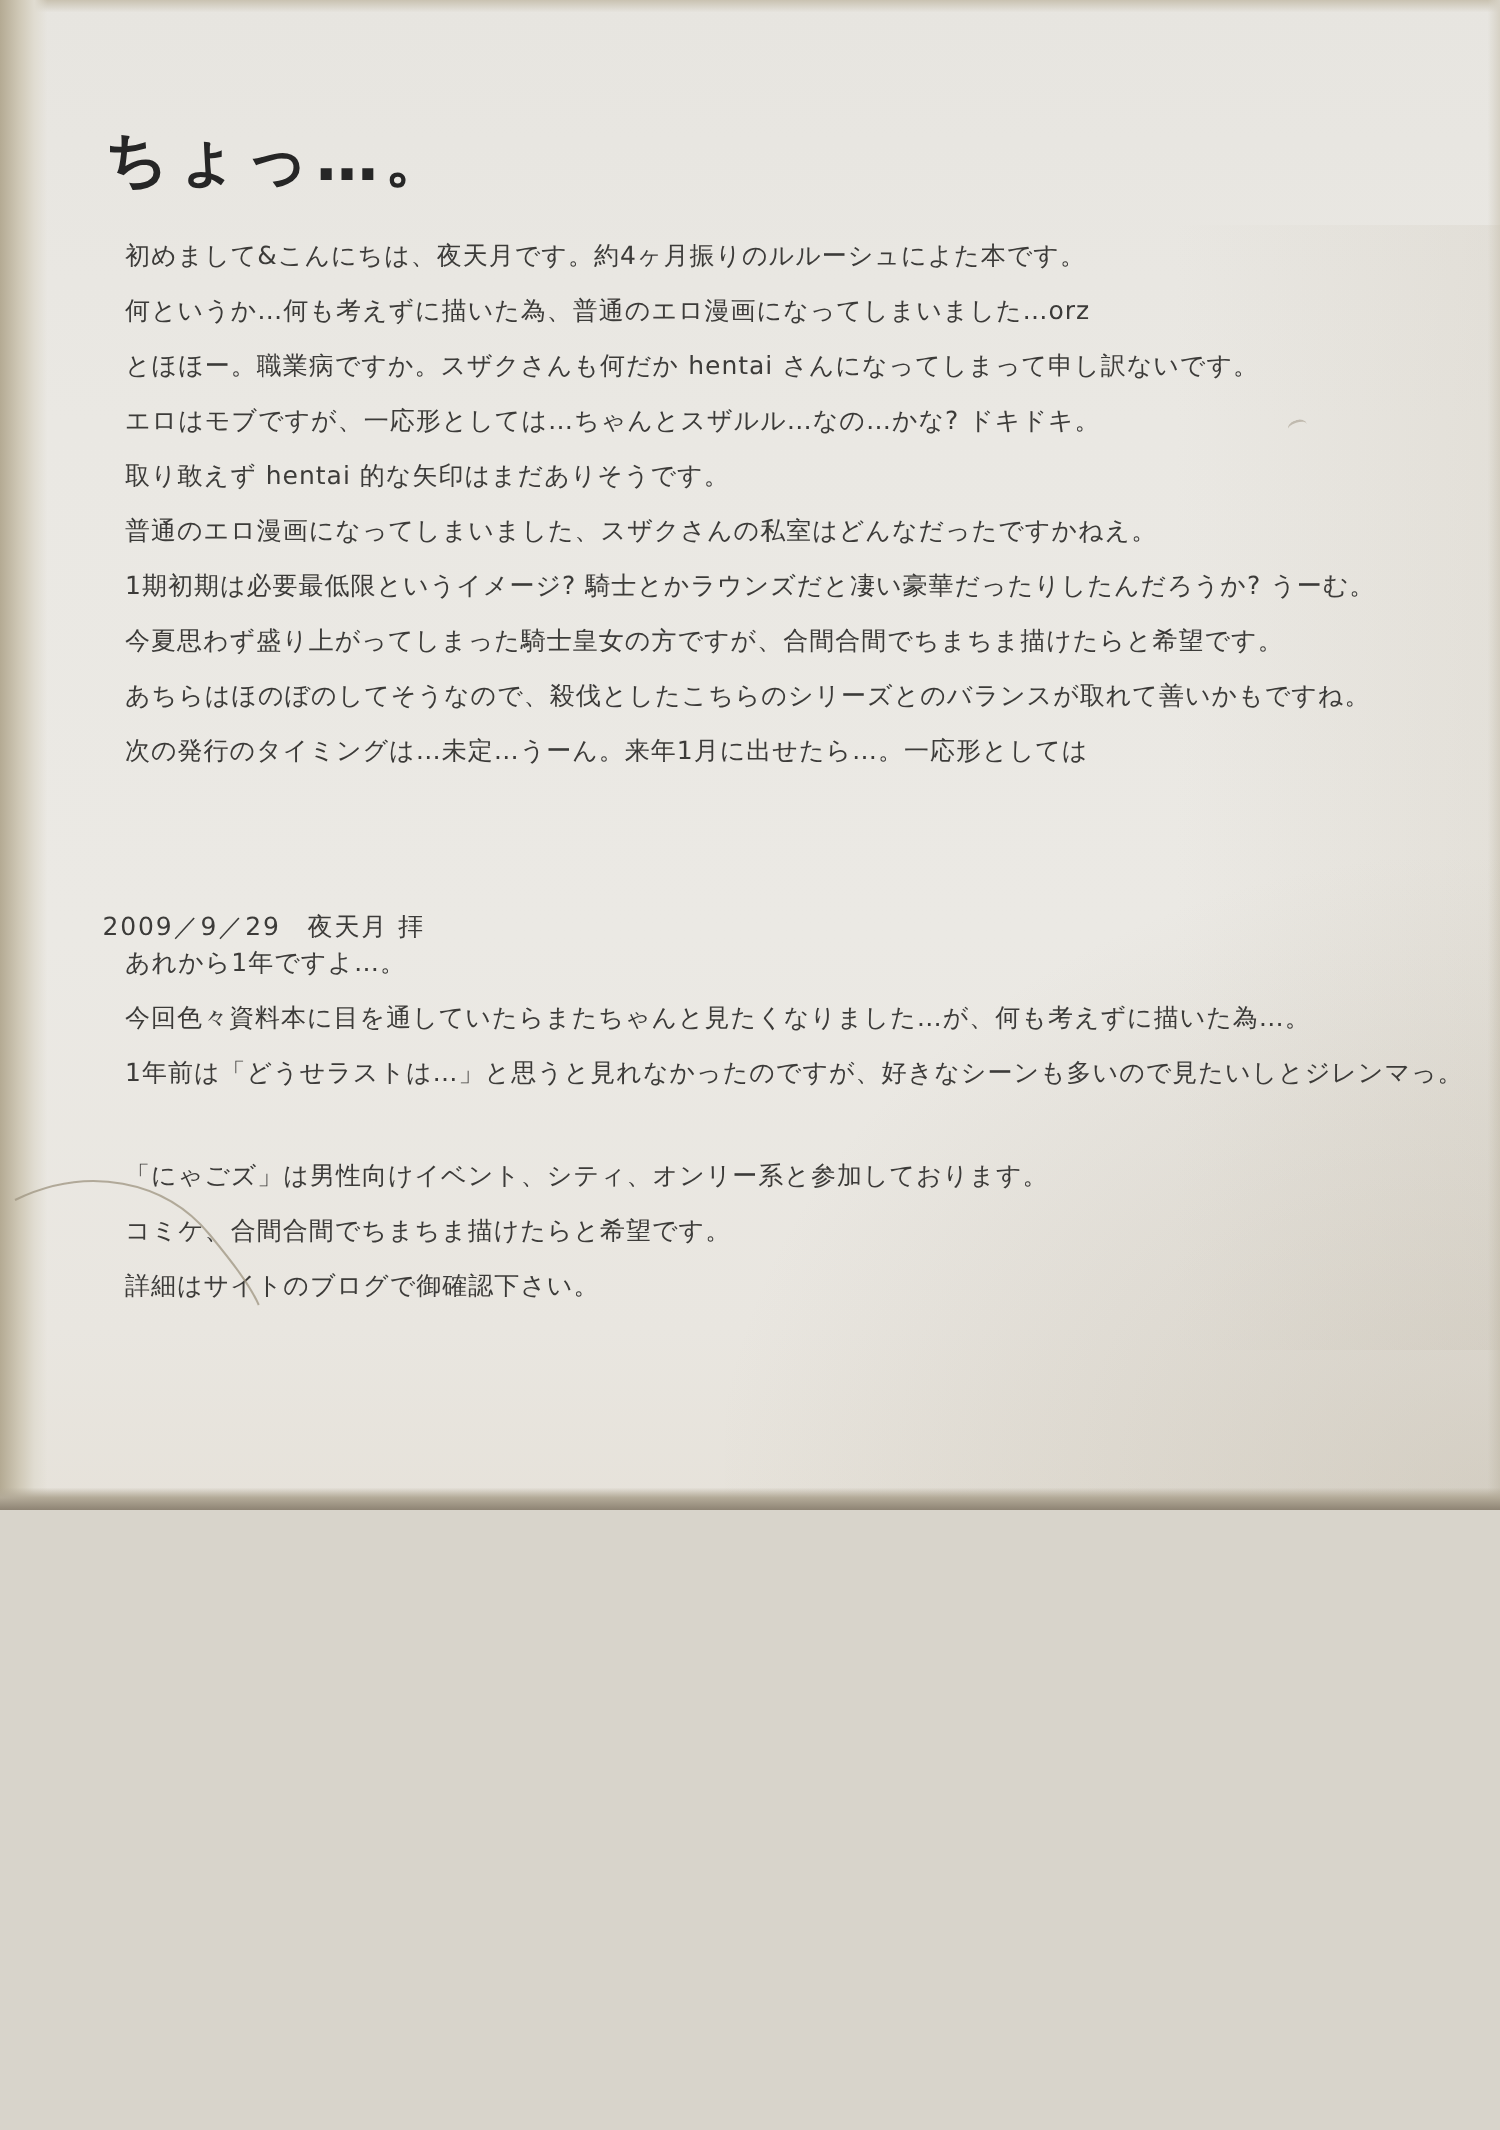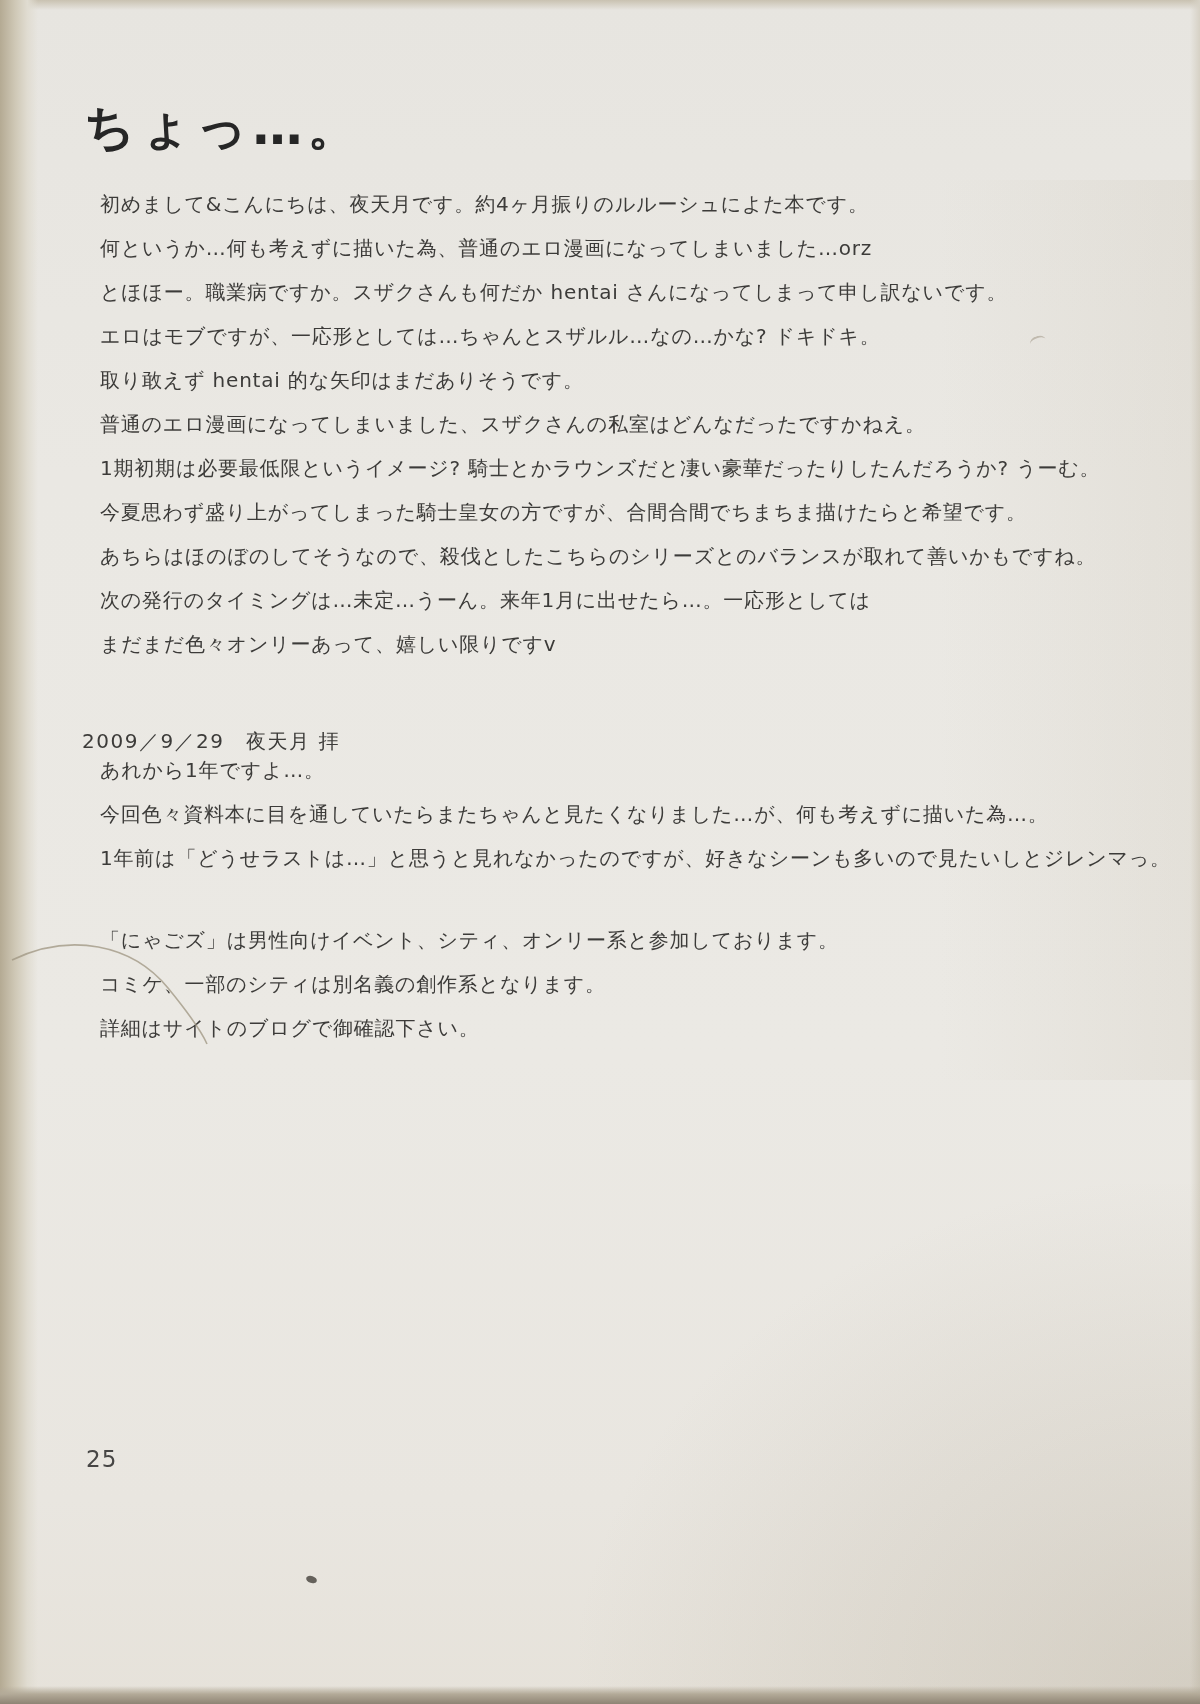--- a/index.html
+++ b/index.html
@@ -4,21 +4,21 @@
 <style>
   * { margin: 0; padding: 0; box-sizing: border-box; }
   html, body { width: 1200px; height: 1704px; }
   body {
     font-family: "DejaVu Sans", "Liberation Sans", sans-serif;
     background: #d8d4cb;
   }
   .scan-page {
     position: relative;
     width: 1200px;
-    height: 1704px;
+    height: 1208px;
     overflow: hidden;
     background: linear-gradient(180deg, #e7e5e0 0%, #eae8e3 28%, #ebe9e4 62%, #e9e6e0 88%, #e6e2da 100%);
     color: #3c3b39;
   }
   
   .edge-left {
     position: absolute; left: 0; top: 0; width: 38px; height: 100%;
     background: linear-gradient(90deg, #b4aa93 0%, #cfc8b6 40%, #e0dcd1 72%, rgba(234,232,227,0) 100%);
   }
   .edge-top {
@@ -92,34 +92,33 @@
     <div class="line">初めまして&amp;こんにちは、夜天月です。約4ヶ月振りのルルーシュによた本です。</div>
     <div class="line">何というか…何も考えずに描いた為、普通のエロ漫画になってしまいました…orz</div>
     <div class="line">とほほー。職業病ですか。スザクさんも何だか hentai さんになってしまって申し訳ないです。</div>
     <div class="line">エロはモブですが、一応形としては…ちゃんとスザルル…なの…かな? ドキドキ。</div>
     <div class="line">取り敢えず hentai 的な矢印はまだありそうです。</div>
     <div class="line">普通のエロ漫画になってしまいました、スザクさんの私室はどんなだったですかねえ。</div>
     <div class="line">1期初期は必要最低限というイメージ? 騎士とかラウンズだと凄い豪華だったりしたんだろうか? うーむ。</div>
     <div class="line">今夏思わず盛り上がってしまった騎士皇女の方ですが、合間合間でちまちま描けたらと希望です。</div>
     <div class="line">あちらはほのぼのしてそうなので、殺伐としたこちらのシリーズとのバランスが取れて善いかもですね。</div>
     <div class="line">次の発行のタイミングは…未定…うーん。来年1月に出せたら…。一応形としては</div>
-    <div class="line">まだまだ色々オンリーあって、嬉しい限りですv</div>
   </div>
 
   <div class="date-line">2009／9／29　夜天月 拝</div>
 
   <div class="text-block block-second">
     <div class="line">あれから1年ですよ…。</div>
     <div class="line">今回色々資料本に目を通していたらまたちゃんと見たくなりました…が、何も考えずに描いた為…。</div>
     <div class="line">1年前は「どうせラストは…」と思うと見れなかったのですが、好きなシーンも多いので見たいしとジレンマっ。</div>
   </div>
 
   <div class="text-block block-info">
     <div class="line">「にゃごズ」は男性向けイベント、シティ、オンリー系と参加しております。</div>
-    <div class="line">コミケ、一部のシティは別名義の創作系となります。</div>
+    <div class="line">コミケ、合間合間でちまちま描けたらと希望です。</div>
     <div class="line">詳細はサイトのブログで御確認下さい。</div>
   </div>
 
   <div class="page-number">25</div>
 
   <svg class="hair-line" viewBox="0 0 260 140">
     <path d="M 12 32 C 70 4, 132 16, 168 60 C 186 82, 200 100, 207 116" fill="none" stroke="rgba(158,148,128,0.75)" stroke-width="1.6"></path>
   </svg>
   <div class="ink-speck"></div>
   <div class="faint-mark"></div>

